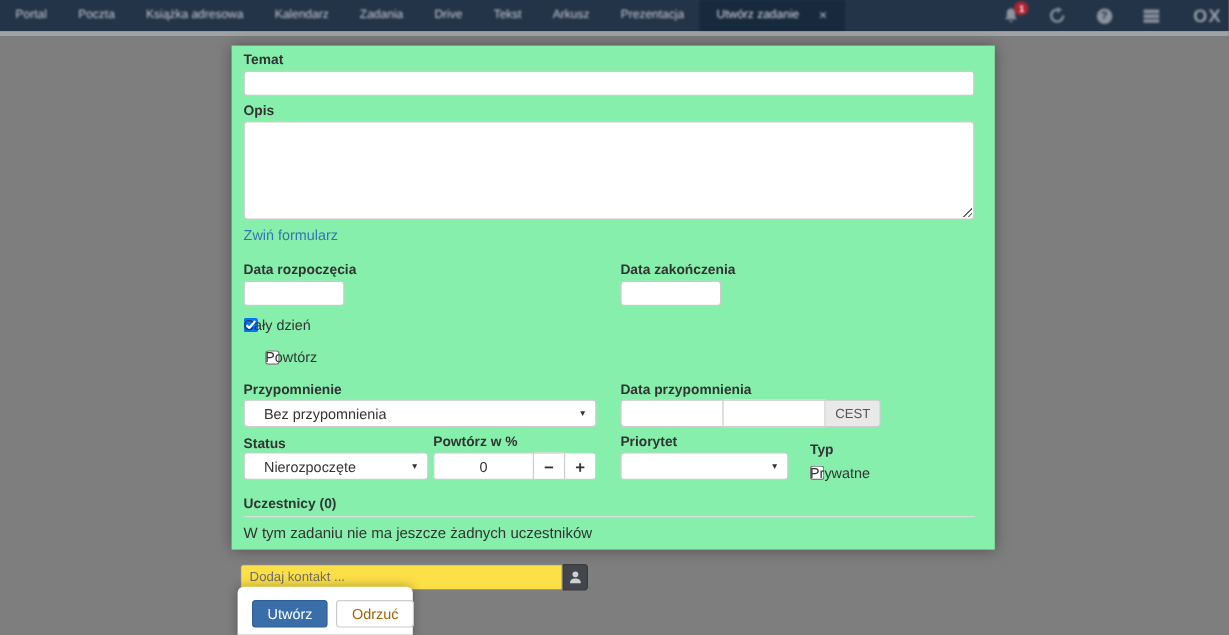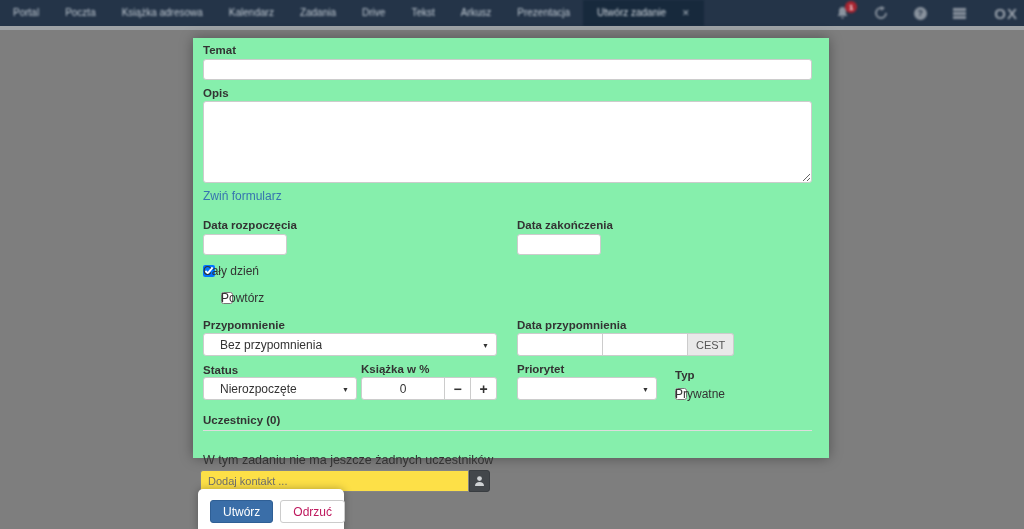--- a/index.html
+++ b/index.html
@@ -89,21 +89,21 @@
   }
   .num-input { text-align: center; width: 84px; }
   .step-btn {
     width: 26px; height: 23px; background: #fff; border: 1px solid #ccc; border-left: none;
     font-size: 14px; font-weight: bold; color: #333; cursor: pointer;
     display: flex; align-items: center; justify-content: center;
     font-family: "Liberation Sans", sans-serif;
   }
   .step-btn.last { border-radius: 0 3px 3px 0; }
   .hr { height: 1px; background: #ddd; }
-  .plain-text { font-size: 12.5px; color: #333; white-space: nowrap; margin-top: 16px; }
+  .plain-text { font-size: 12.5px; color: #333; white-space: nowrap; }
 
   
   .addcontact {
     position: absolute; left: 200px; top: 470px; display: flex;
     filter: blur(0.6px);
   }
   .addcontact input {
     width: 269px; height: 22px; background: #fde047; border: 1px solid #858585;
     border-radius: 3px 0 0 3px; font-size: 11px; padding: 0 7px; color: #6b6b6b;
     font-family: "Liberation Sans", sans-serif;
@@ -119,21 +119,21 @@
     position: absolute; left: 198px; top: 489px; width: 146px; height: 45px;
     background: #fff; border-radius: 5px; box-shadow: 0 0 9px rgba(0,0,0,0.3);
     display: flex; align-items: flex-start; gap: 7px; padding: 11px 0 0 12px;
   }
   .btn {
     height: 23px; padding: 0 12px; font-size: 12px; border-radius: 3px; cursor: pointer;
     font-family: "Liberation Sans", sans-serif;
     display: inline-flex; align-items: center;
   }
   .btn-primary { background: #3a6ea8; border: 1px solid #2f5f95; color: #fff; }
-  .btn-default { background: #fff; border: 1px solid #ccc; color: #be185d; }
+  .btn-default { background: #fff; border: 1px solid #ccc; color: #a16207; }
 </style>
 </head>
 <body>
 
 <div class="topbar">
   <div class="topbar-inner">
     <span class="tab">Portal</span>
     <span class="tab">Poczta</span>
     <span class="tab">Książka adresowa</span>
     <span class="tab">Kalendarz</span>
@@ -213,21 +213,21 @@
     <input class="grp-input mid" style="width: 85px;" type="text" value="">
     <span class="addon-btn">CEST</span>
   </div>
 
   <span class="lbl" style="left:10px; top:326px;">Status</span>
   <div class="sel" style="left:10px; top:339px; width:154px;">
     <span class="sel-value">Nierozpoczęte</span>
     <span class="caret">▼</span>
   </div>
 
-  <span class="lbl" style="left:168px; top:325px;">Książka w %</span>
+  <span class="lbl" style="left:168px; top:325px;">Powtórz w %</span>
   <div class="igroup" style="left:168px; top:339px;">
     <input class="grp-input num-input" type="text" value="0" style="">
     <button class="step-btn">−</button>
     <button class="step-btn last">+</button>
   </div>
 
   <span class="lbl" style="left:324px; top:325px;">Priorytet</span>
   <div class="sel" style="left:324px; top:339px; width:140px;">
     <span class="sel-value"></span>
     <span class="caret">▼</span>

